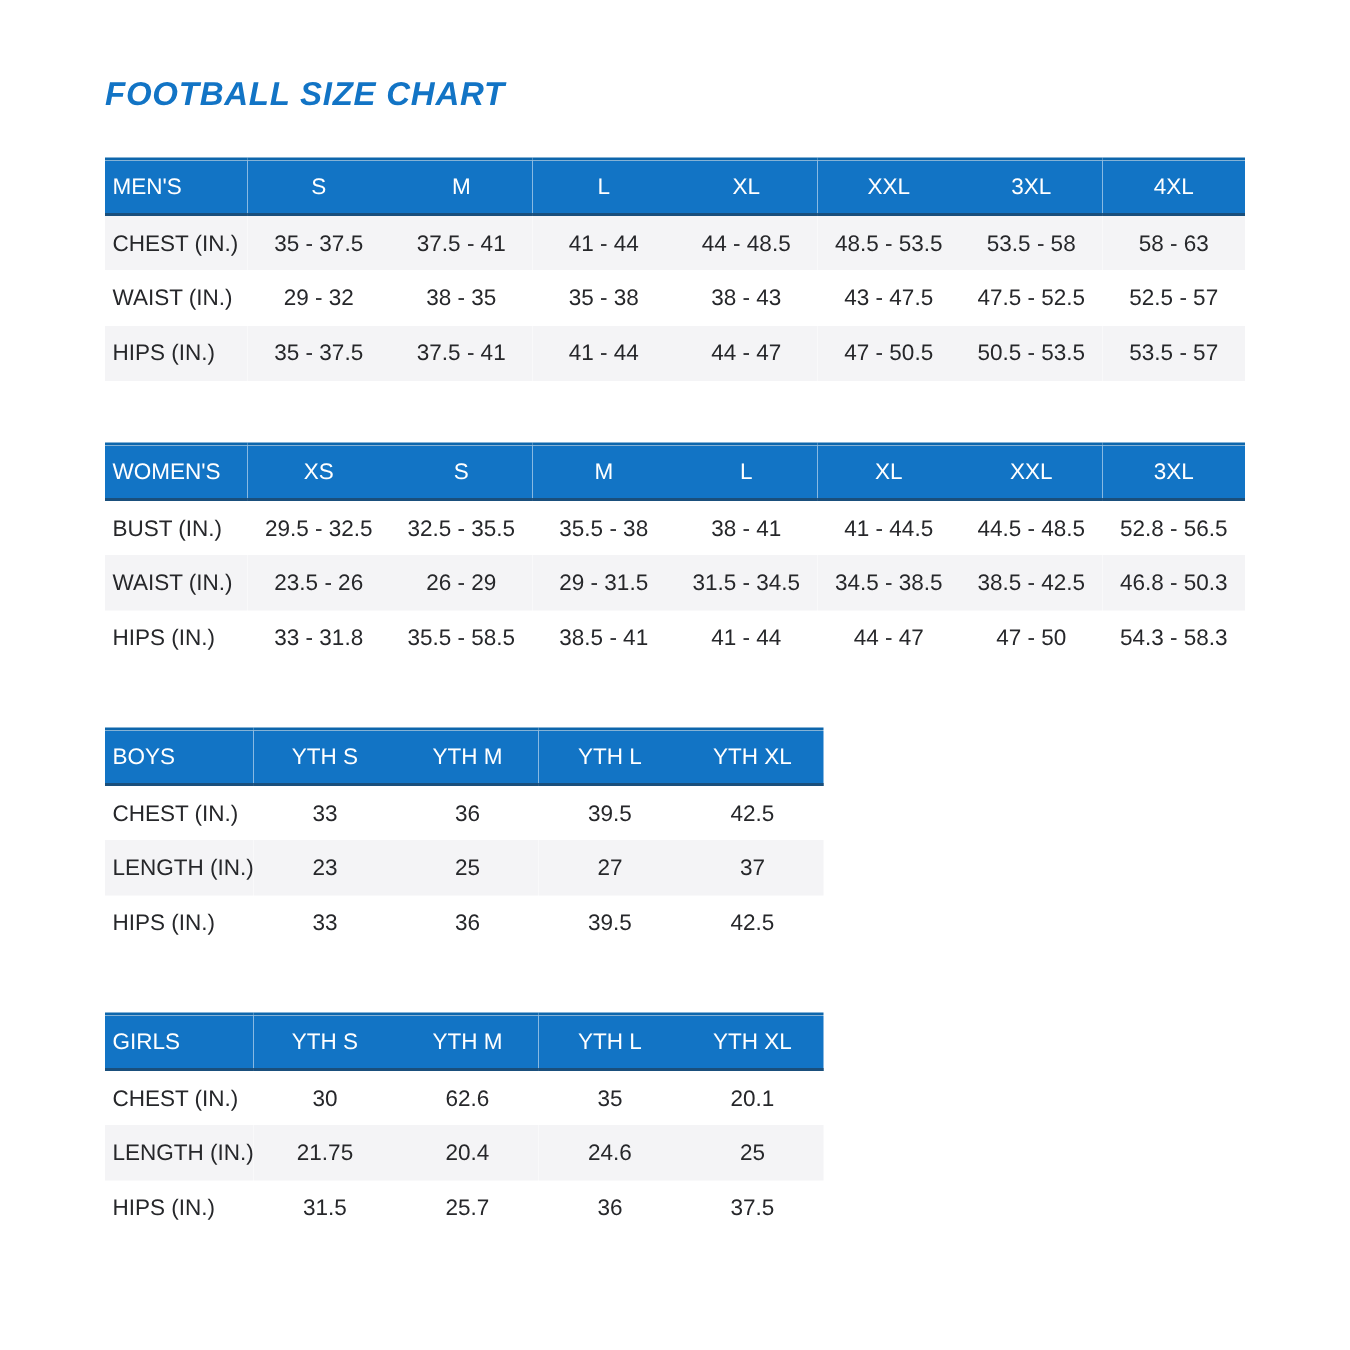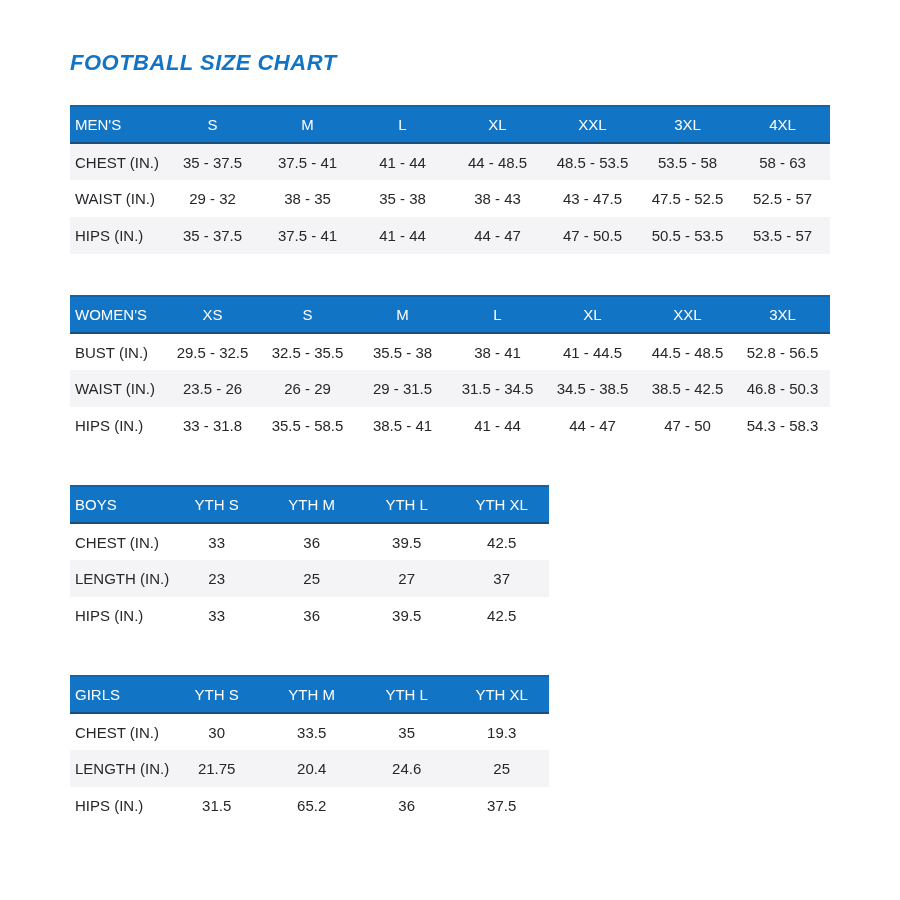--- a/index.html
+++ b/index.html
@@ -200,33 +200,33 @@
           <th>YTH S</th>
           <th>YTH M</th>
           <th>YTH L</th>
           <th>YTH XL</th>
         </tr>
       </thead>
       <tbody>
         <tr>
           <td class="row-label">CHEST (IN.)</td>
           <td>30</td>
-          <td>33.5</td>
+          <td>62.6</td>
           <td>35</td>
-          <td>19.3</td>
+          <td>20.1</td>
         </tr>
         <tr class="shaded">
           <td class="row-label">LENGTH (IN.)</td>
           <td>21.75</td>
           <td>20.4</td>
           <td>24.6</td>
           <td>25</td>
         </tr>
         <tr>
           <td class="row-label">HIPS (IN.)</td>
           <td>31.5</td>
-          <td>65.2</td>
+          <td>25.7</td>
           <td>36</td>
           <td>37.5</td>
         </tr>
       </tbody>
     </table>
 </div>
 
 </body></html>

